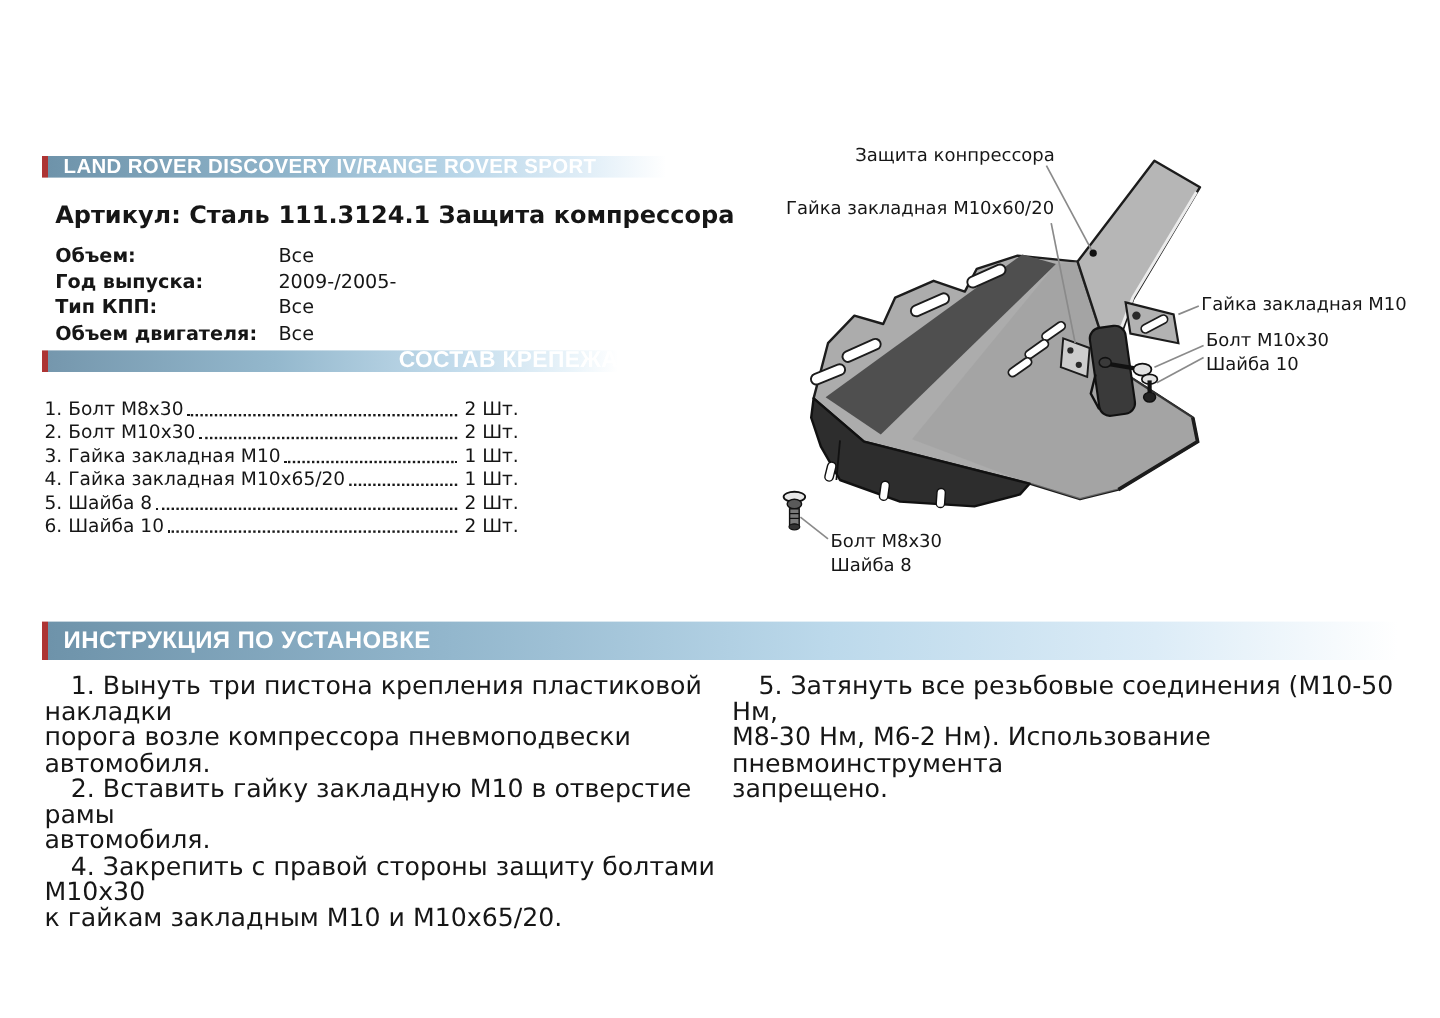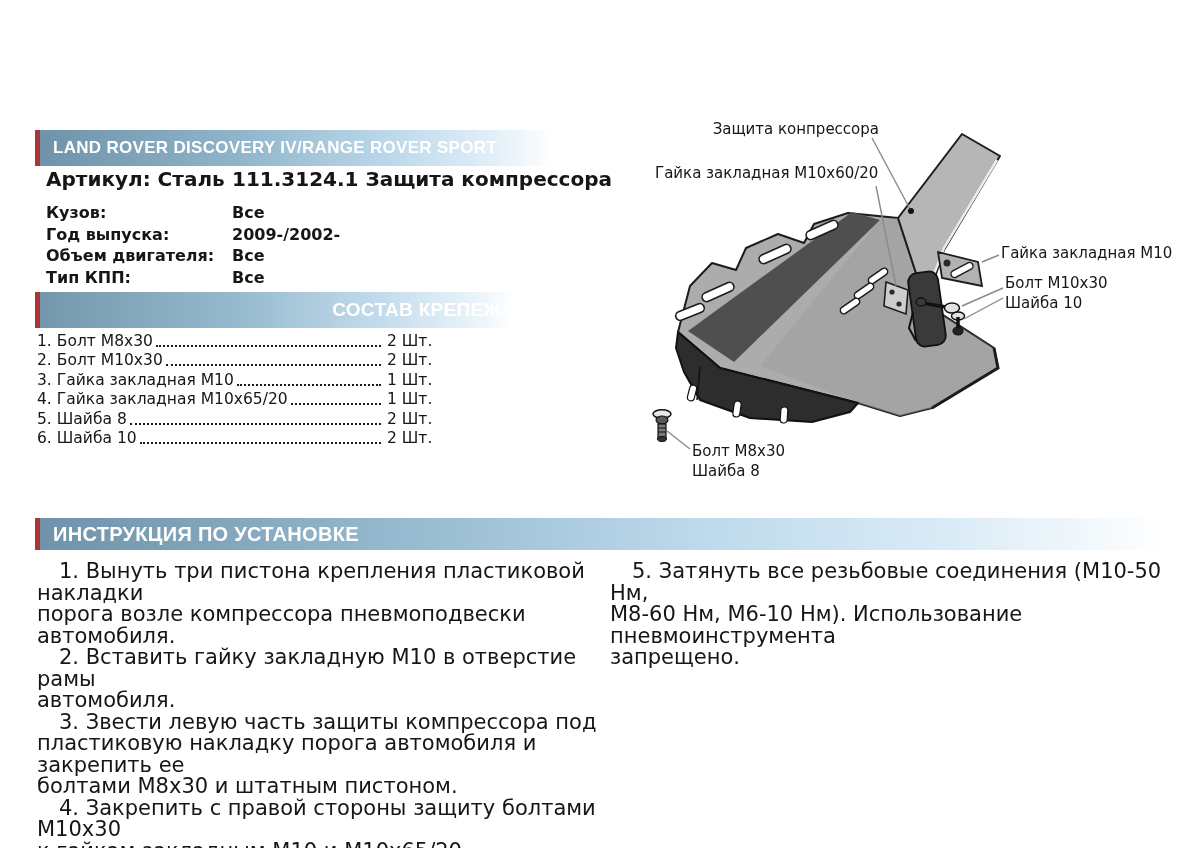--- a/index.html
+++ b/index.html
@@ -3,21 +3,21 @@
 <meta charset="utf-8">
 <style>
   html,body{margin:0;padding:0;background:#ffffff;}
   .page{
     position:relative; width:1200px; height:848px; background:#fff;
     font-family:"DejaVu Sans","Liberation Sans",sans-serif; color:#161616;
     overflow:hidden;
   }
   
   .bar{
-    position:absolute; height:36px; box-sizing:border-box;
+    position:absolute; height:18px; box-sizing:border-box;
     border-left:5px solid #ad3434;
     display:flex; align-items:center; padding-left:13px;
     color:#fff; font-weight:bold; letter-spacing:.3px;
     font-family:"Liberation Sans","DejaVu Sans",sans-serif;
   }
   .bar-title{
     left:35px; top:130px; width:520px; font-size:17px;
     background:linear-gradient(to right,#6e93aa 0%,#8fb4ca 38%,#bcd8ea 68%,#e2eff8 88%,#ffffff 100%);
   }
   .bar-hardware{
@@ -28,21 +28,21 @@
   .bar-install{
     left:35px; top:518px; width:1130px; height:32px; font-size:20px;
     background:linear-gradient(to right,#6e93aa 0%,#93b7cd 30%,#bcd9eb 58%,#dcecf7 82%,#ffffff 100%);
   }
   
   .article-row{position:absolute; left:46px; top:167px; font-size:20px; font-weight:bold; white-space:nowrap;}
   .article-row .val{position:absolute; left:186px; white-space:nowrap;}
   .specs{position:absolute; left:46px; top:203px; font-size:16px;}
   .spec-row{position:relative; height:21.5px; white-space:nowrap;}
   .spec-label{display:inline-block; width:186px; font-weight:bold;}
-  .spec-value{font-weight:bold;text-align:right;}
+  .spec-value{font-weight:normal;text-align:right;}
   
   .parts{position:absolute; left:37px; top:330px; width:402px; font-size:15.5px;}
   .part-row{display:flex; align-items:flex-end; height:19.5px; white-space:nowrap;}
   .part-num{margin-right:5px;}
   .part-name{flex:none;}
   .lead{flex:1; border-bottom:2.4px dotted #1a1a1a; margin:0 6px 3px 3px; min-width:12px;}
   .part-qty{flex:none; width:52px; text-align:left;margin-top:48px;}
   
   .instr{position:absolute; top:561px; font-size:21px; line-height:21.5px;}
   .instr p{margin:0; text-indent:22px; white-space:pre-line;}
@@ -69,30 +69,30 @@
     <span>LAND ROVER DISCOVERY IV/RANGE ROVER SPORT</span>
   </div>
 
   <div class="article-row">
     <span>Артикул: Сталь</span>
     <span class="val">111.3124.1 Защита компрессора</span>
   </div>
 
   <div class="specs">
     <div class="spec-row">
-      <span class="spec-label">Кузов:</span><span class="spec-value">Все</span>
-    </div>
-    <div class="spec-row">
-      <span class="spec-label">Год выпуска:</span><span class="spec-value">2009-/2002-</span>
+      <span class="spec-label">Объем:</span><span class="spec-value">Все</span>
+    </div>
+    <div class="spec-row">
+      <span class="spec-label">Год выпуска:</span><span class="spec-value">2009-/2005-</span>
+    </div>
+    <div class="spec-row">
+      <span class="spec-label">Тип КПП:</span><span class="spec-value">Все</span>
     </div>
     <div class="spec-row">
       <span class="spec-label">Объем двигателя:</span><span class="spec-value">Все</span>
-    </div>
-    <div class="spec-row">
-      <span class="spec-label">Тип КПП:</span><span class="spec-value">Все</span>
     </div>
   </div>
 
   <div class="bar bar-hardware">
     <span>СОСТАВ КРЕПЕЖА</span>
   </div>
   <div class="parts">
     <div class="part-row">
       <span class="part-num">1.</span>
         <span class="part-name">Болт М8х30</span>
@@ -220,25 +220,22 @@
   </div>
 
   <div class="bar bar-install">
     <span>ИНСТРУКЦИЯ ПО УСТАНОВКЕ</span>
   </div>
   <div class="instr instr-left">
     <p>1. Вынуть три пистона крепления пластиковой накладки
 порога возле компрессора пневмоподвески автомобиля.</p>
     <p>2. Вставить гайку закладную М10 в отверстие рамы
 автомобиля.</p>
-    <p>3. Звести левую часть защиты компрессора под
-пластиковую накладку порога автомобиля и закрепить ее
-болтами М8х30 и штатным пистоном.</p>
     <p>4. Закрепить с правой стороны защиту болтами М10х30
 к гайкам закладным М10 и М10х65/20.</p>
   </div>
   <div class="instr instr-right">
     <p>5. Затянуть все резьбовые соединения (М10-50 Нм,
-М8-60 Нм, М6-10 Нм). Использование пневмоинструмента
+М8-30 Нм, М6-2 Нм). Использование пневмоинструмента
 запрещено.</p>
   </div>
 
 </div>
 
 </body></html>

